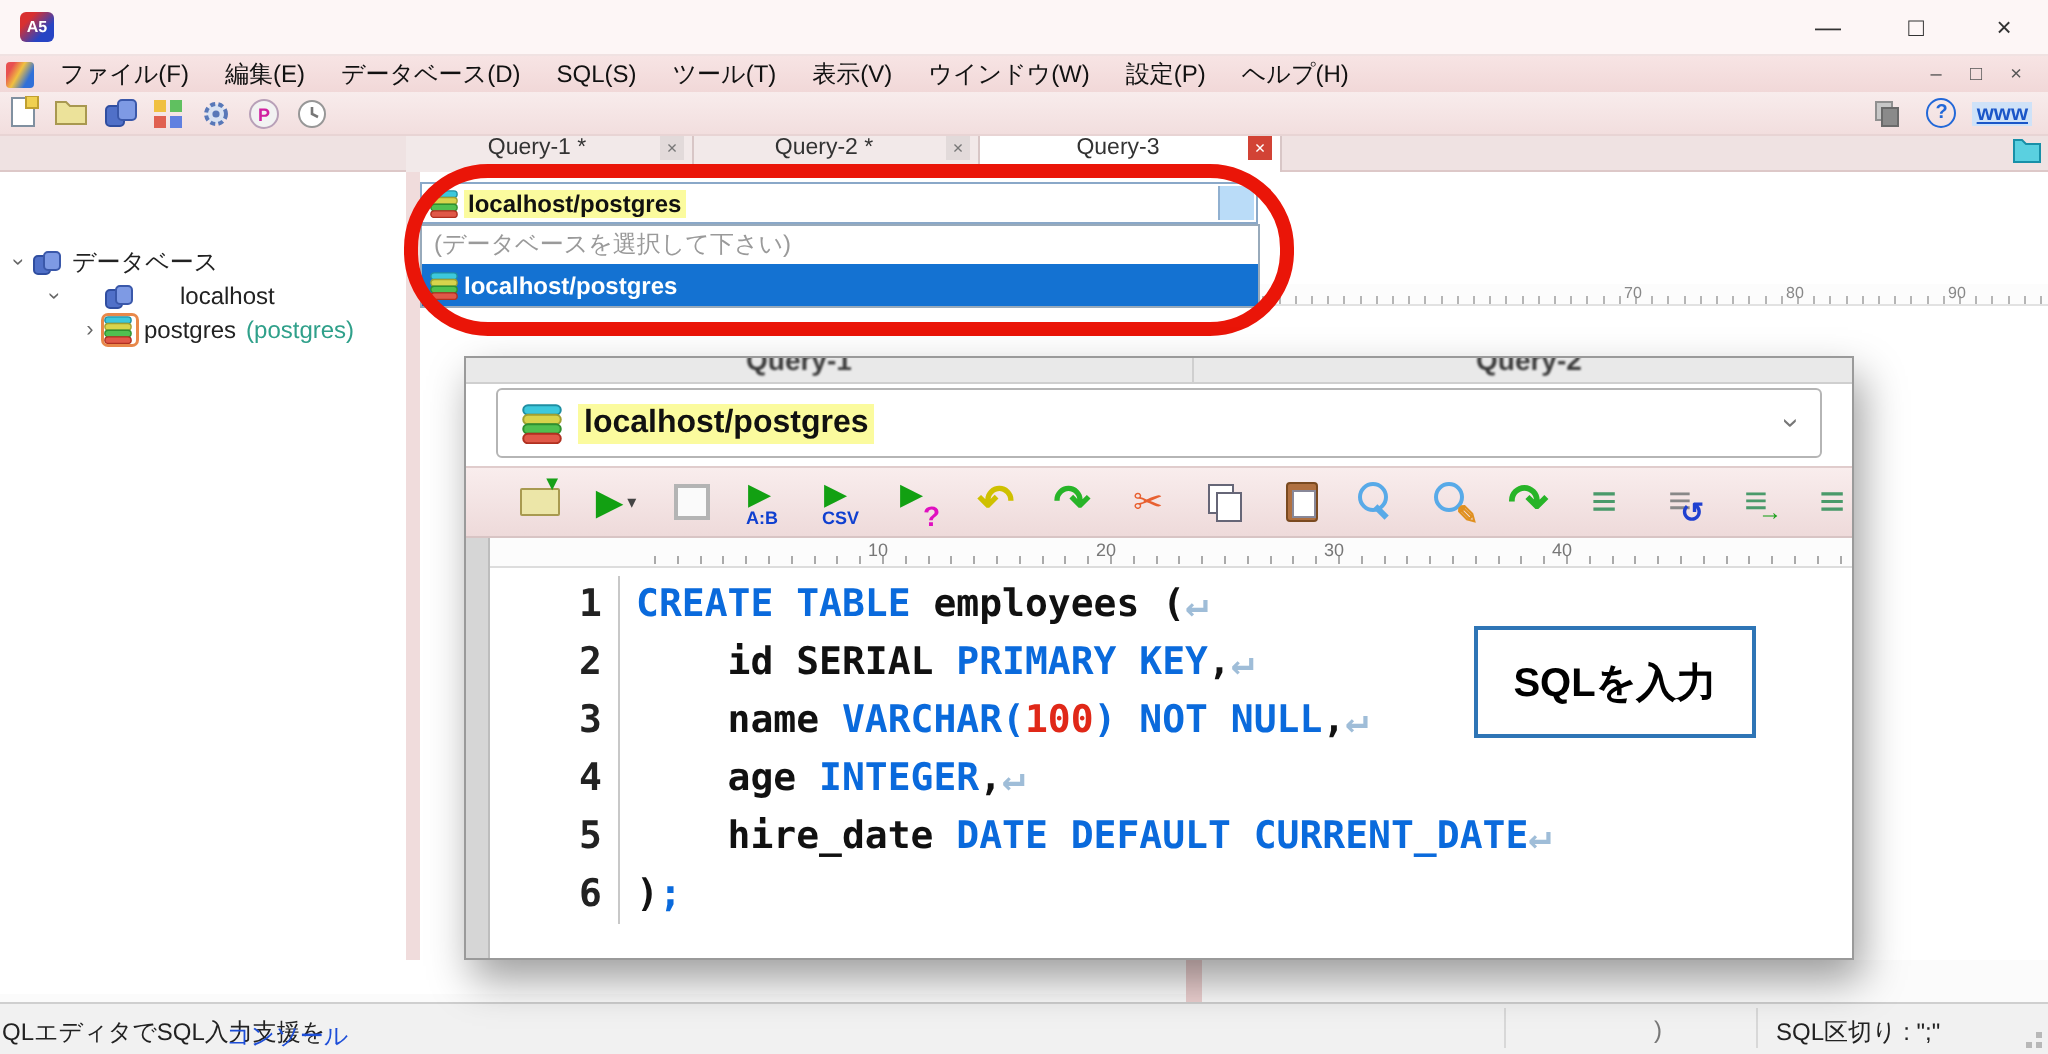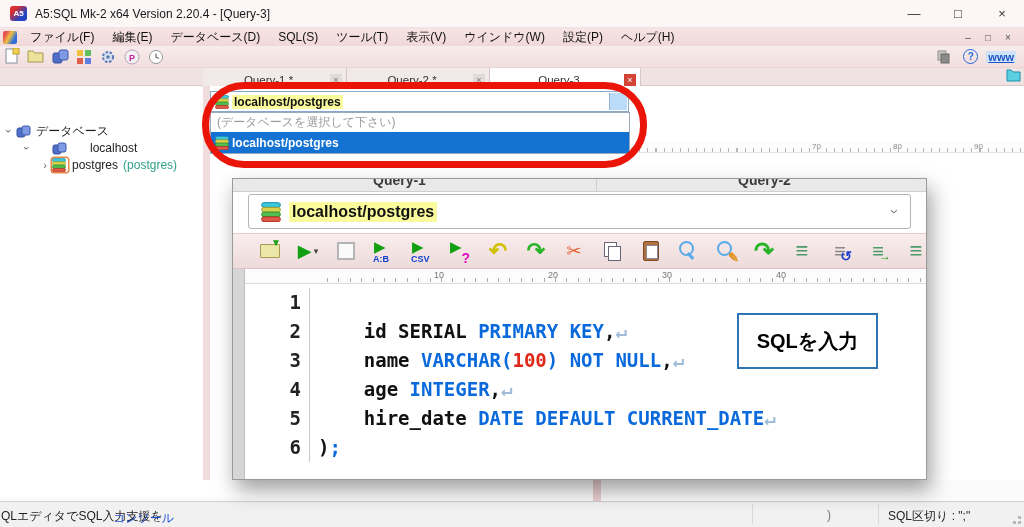--- a/index.html
+++ b/index.html
@@ -32,21 +32,21 @@
     background:linear-gradient(#f8ecec,#f2dede); display:flex; align-items:center; border-bottom:1px solid #e8d4d4;}
   .tb-icon { width:24px; height:20px; display:flex; align-items:center; justify-content:center; }
   .tb-right { margin-left:auto; display:flex; align-items:center; padding-right:8px; gap:8px;}
   .help-circle { width:15px; height:15px; border:1.5px solid #2268d8; border-radius:50%;
     color:#2268d8; font-size:10px; font-weight:bold; display:flex; align-items:center; justify-content:center;}
   .www-link { background:#cfe2f8; color:#1b56c8; font-size:11px; font-weight:bold; text-decoration:underline; padding:0 2px;}
   
   .tabbar { position:absolute; left:0; top:68px; right:0; height:18px;
     background:#efe2e2; border-bottom:1px solid #ddc8c8; }
   .tabs { position:absolute; left:203px; top:0; height:18px; display:flex; }
-  .tab { height:18px; display:flex; align-items:flex-end; justify-content:space-between;
+  .tab { height:18px; display:flex; align-items:flex-start; justify-content:space-between;
     padding:0 4px 0 10px; font-size:11.5px; color:#333; background:#f2e9e9; border-right:1px solid #d8c6c6; }
   .tab.active { background:#ffffff; }
   .tab .tlabel { flex:1; text-align:center; }
   .tab-close { width:12px; height:12px; margin-left:6px; background:#e2dada; color:#777;
     font-size:9px; line-height:12px; text-align:center; }
   .tab.active .tab-close { background:#d24335; color:#fff; }
   .tabbar-new { position:absolute; right:2px; top:1px; }
   
   .main { position:absolute; left:0; top:86px; right:0; height:414px; background:#fff; }
   .tree-panel { position:absolute; left:0; top:0; width:203px; bottom:0; background:#fff; }
@@ -153,21 +153,20 @@
     box-shadow:-5px 0 #b8b8b8, 0 -5px #b8b8b8; }
   .dbsvg { display:block; }
 </style>
 </head>
 <body>
 
 <div id="app">
 
   <div class="titlebar">
     <span class="app-icon"></span>
-    <span class="title-text">A5:SQL Mk-2 x64 Version 2.20.4 - [Query-3]</span>
     <div class="win-controls">
       <span class="win-btn">—</span>
       <span class="win-btn">□</span>
       <span class="win-btn">×</span>
     </div>
   </div>
 
   <div class="menubar">
     <span class="mini-icon"></span>
     <span id="menu-items" style="display:flex">
@@ -386,20 +385,21 @@
     <div class="i-ruler" id="i-ruler">
         <span class="rnum" style="left: 201px;">10</span>
         <span class="rnum" style="left: 315px;">20</span>
         <span class="rnum" style="left: 429px;">30</span>
         <span class="rnum" style="left: 543px;">40</span>
       </div>
     <div class="i-strip"></div>
     <div class="i-code" id="i-code">
         <div class="crow">
           <span class="lno">1</span>
+          <span class="ctext"><span class="seg-kw">CREATE TABLE</span><span class="seg-pl"> employees (</span><span class="seg-ret">↵</span></span>
         </div>
         <div class="crow">
           <span class="lno">2</span>
           <span class="ctext"><span class="seg-pl">    id SERIAL </span><span class="seg-kw">PRIMARY KEY</span><span class="seg-pl">,</span><span class="seg-ret">↵</span></span>
         </div>
         <div class="crow">
           <span class="lno">3</span>
           <span class="ctext"><span class="seg-pl">    name </span><span class="seg-kw">VARCHAR(</span><span class="seg-num">100</span><span class="seg-kw">) NOT NULL</span><span class="seg-pl">,</span><span class="seg-ret">↵</span></span>
         </div>
         <div class="crow">

